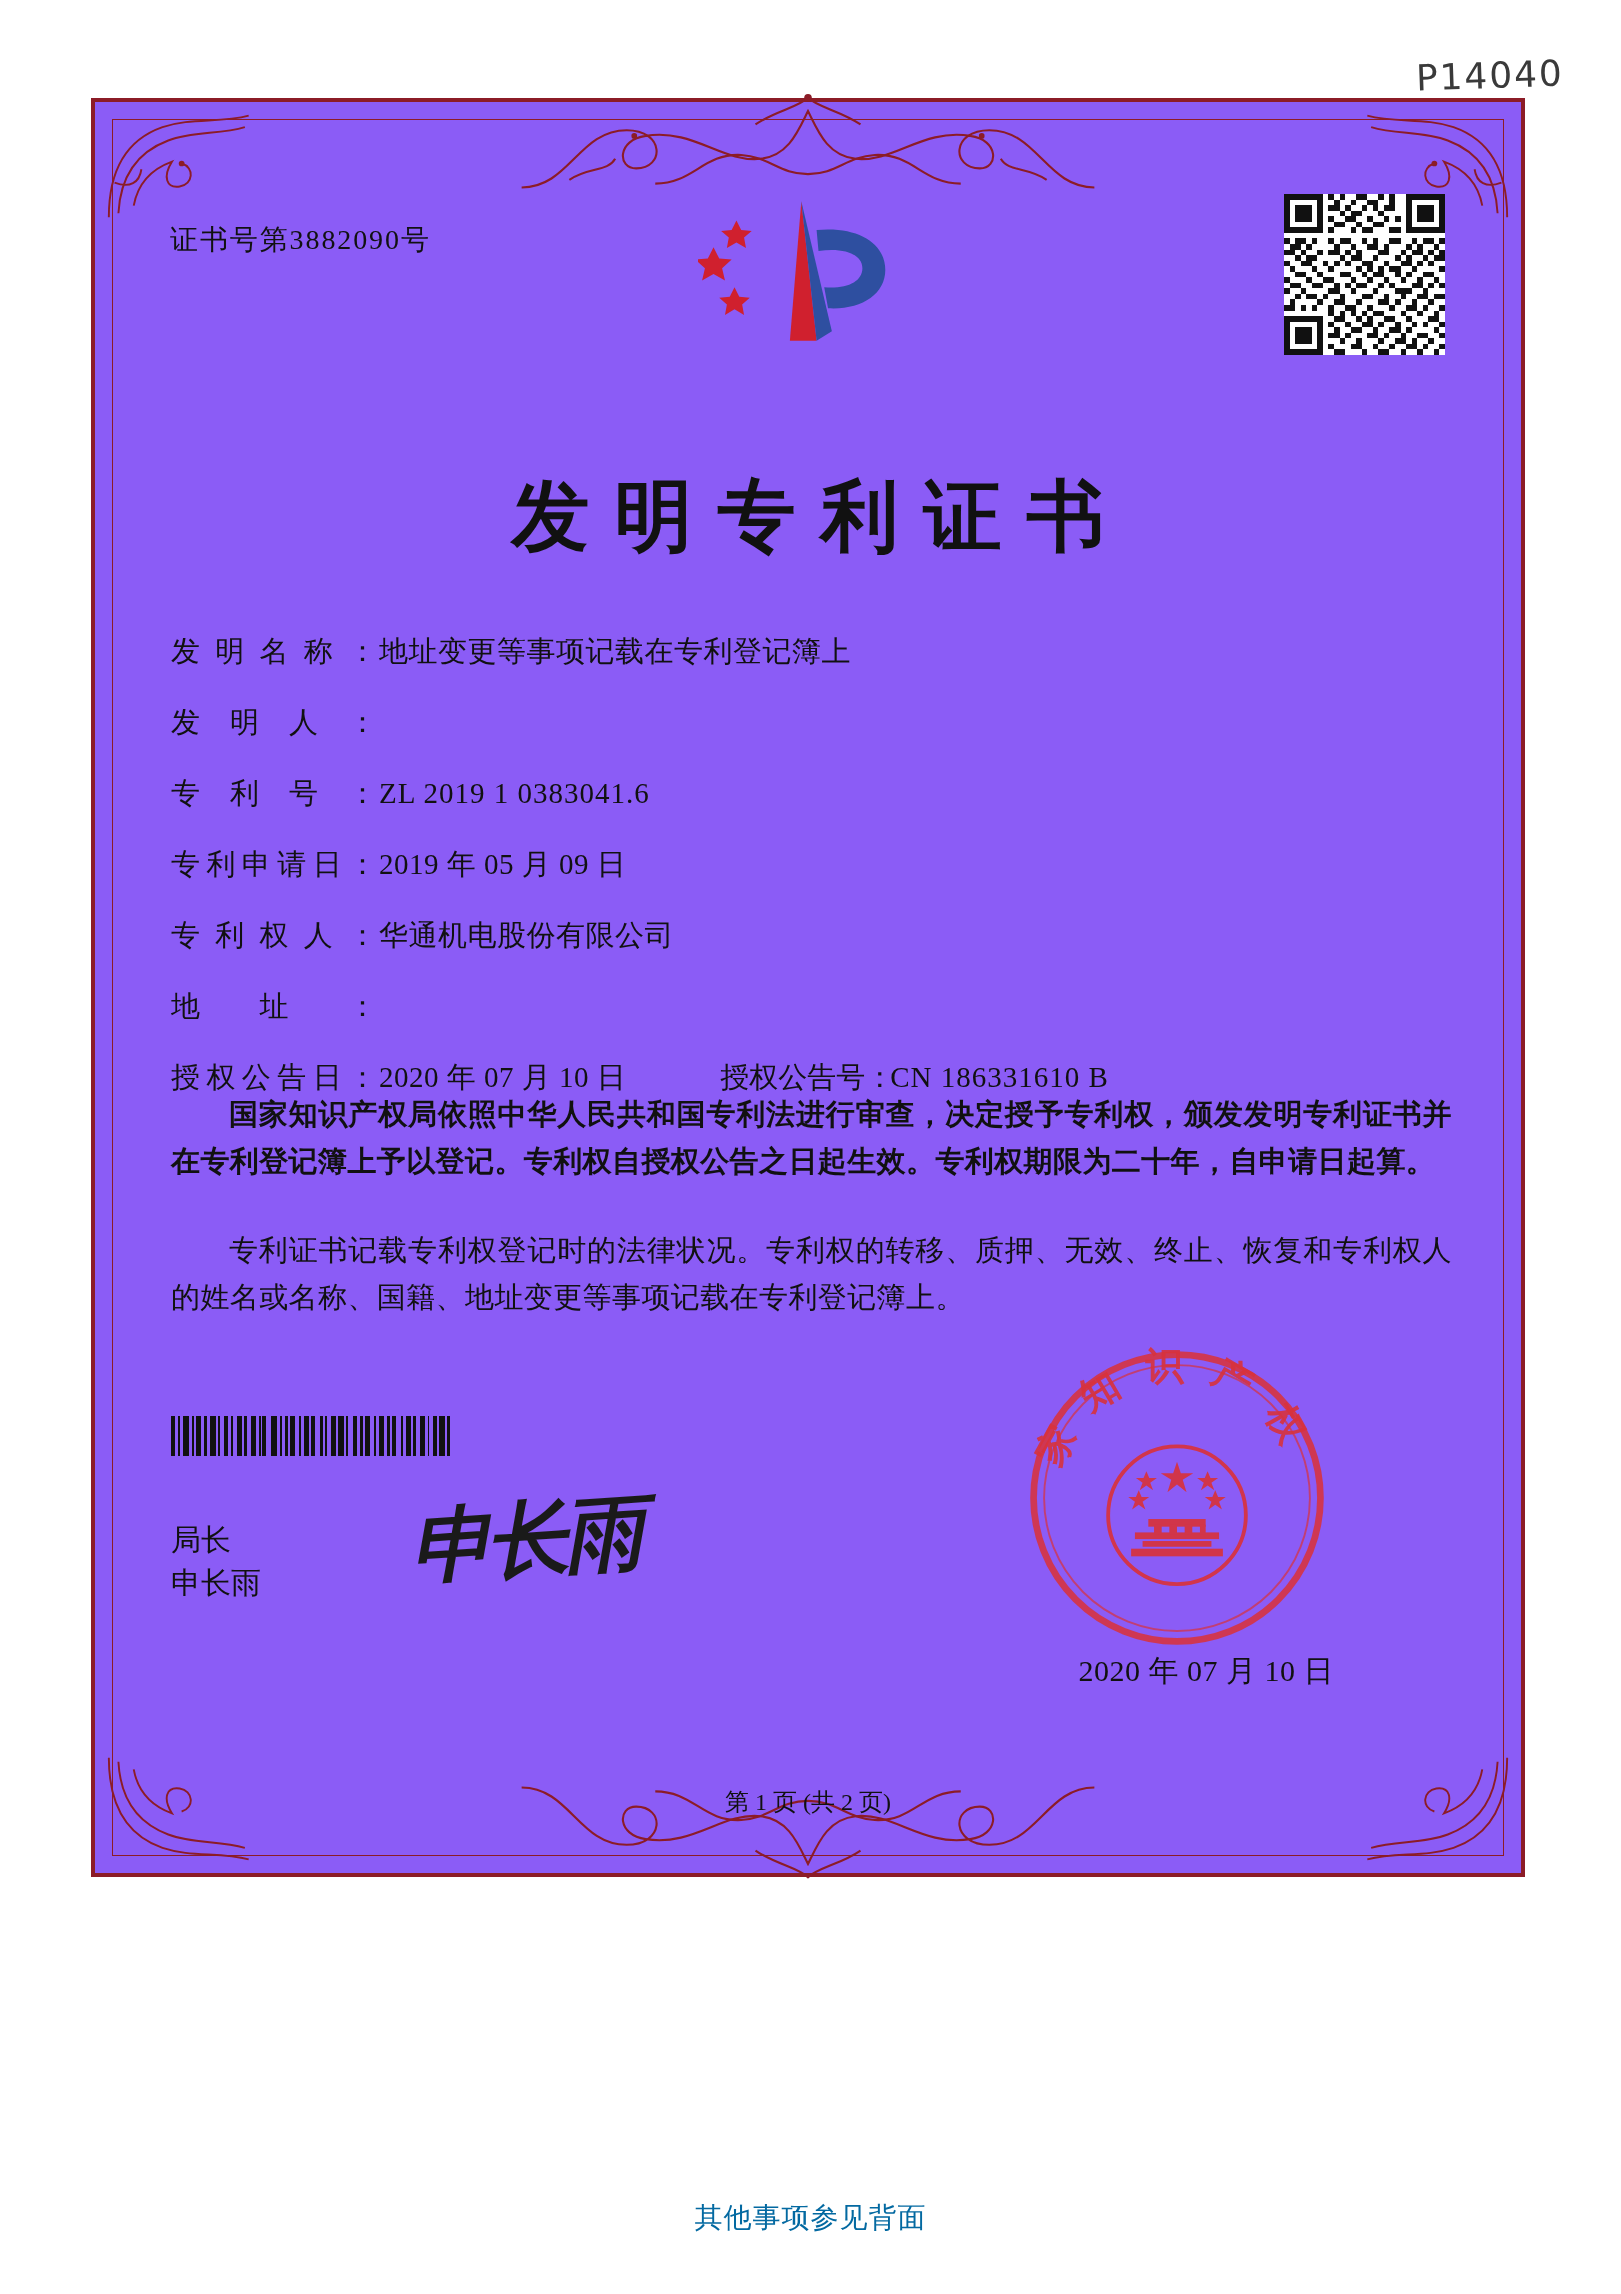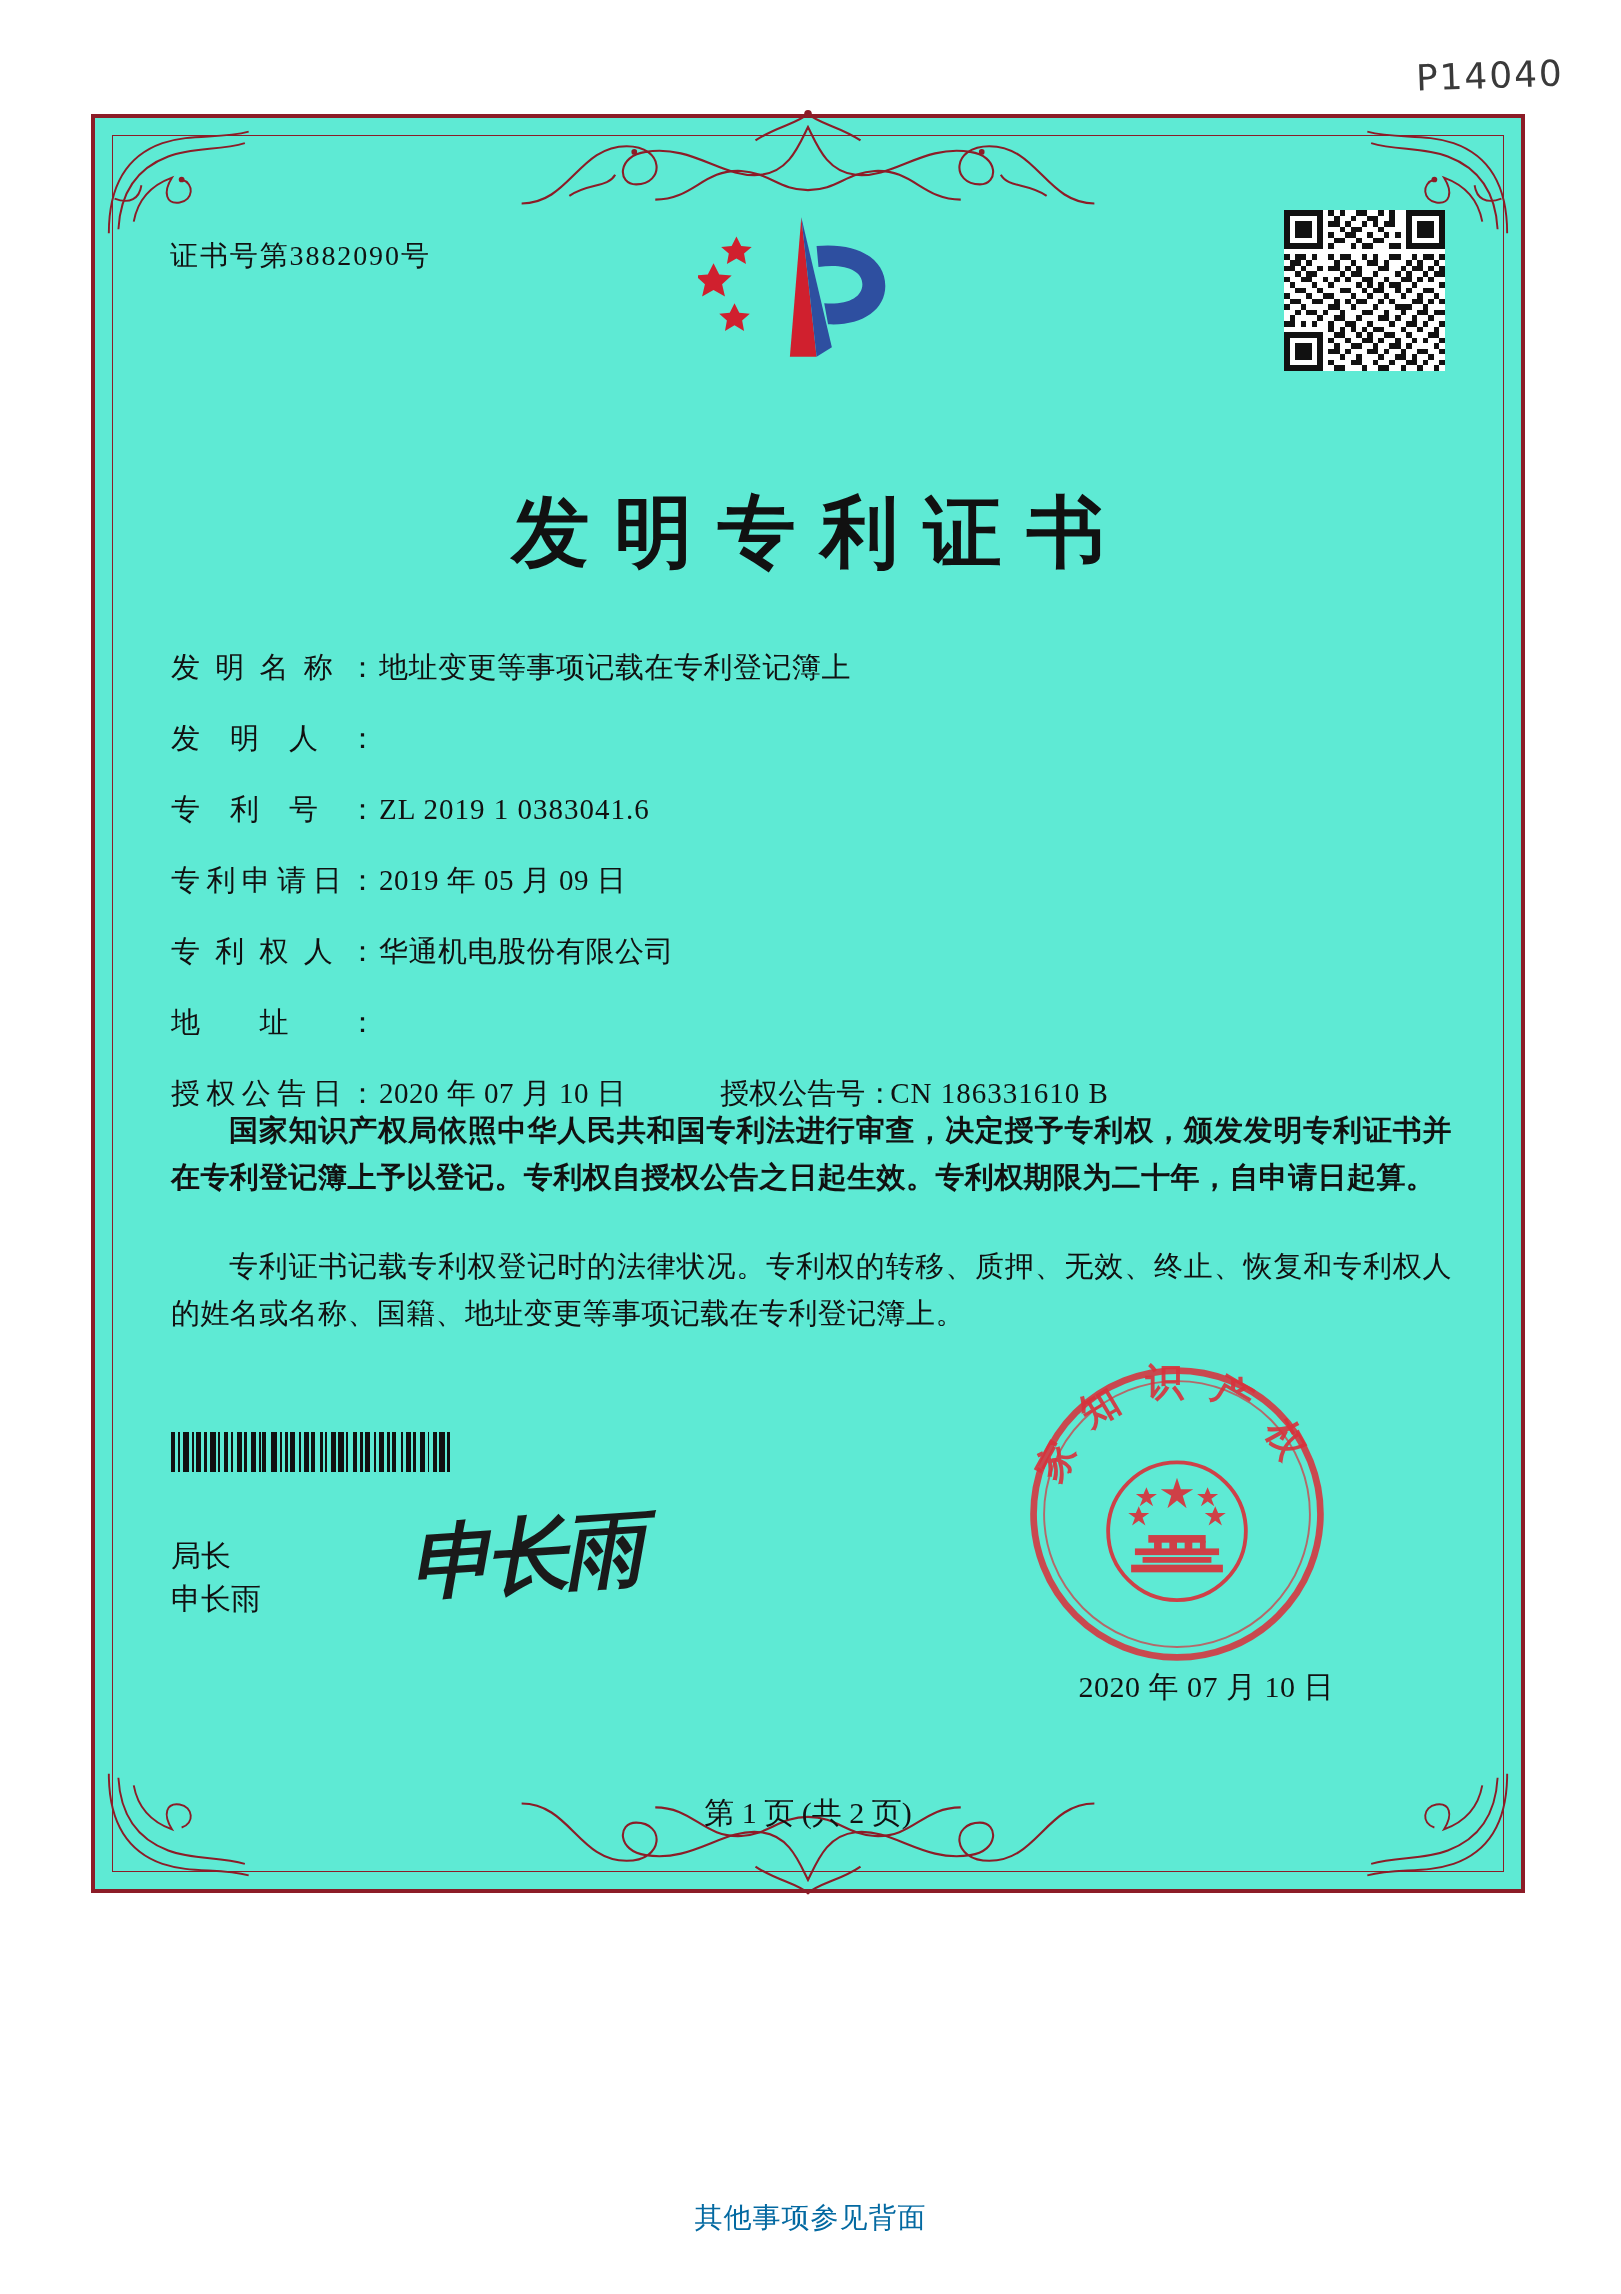--- a/index.html
+++ b/index.html
@@ -25,26 +25,26 @@
     font-size: 36px;
     color: #3a3a3a;
     letter-spacing: 1.9px;
     transform: rotate(-2deg);
   }
 
   
   .cert {
     position: absolute;
     left: 91px;
-    top: 114px;
+    top: 98px;
     width: 1434px;
     height: 1779px;
     box-sizing: border-box;
     border: 4.8px solid #8c1c27;
-    background: #5eead4;
+    background: #8b5cf6;
   }
   .cert-inner {
     position: absolute;
     left: 17px;
     top: 17px;
     right: 17px;
     bottom: 17px;
     border: 1.4px solid #8c1c27;
   }
 
@@ -231,21 +231,21 @@
     font-size: 30px;
     color: #111;
     letter-spacing: 0.5px;
   }
 
   .page-foot {
     position: absolute;
     left: 0; right: 0;
     bottom: 55px;
     text-align: center;
-    font-size: 30px;
+    font-size: 24px;
     color: #111;
   }
 
   .outside-foot {
     position: absolute;
     left: 0; right: 0;
     top: 2199px;
     text-align: center;
     font-size: 28px;
     color: #0369a1;

